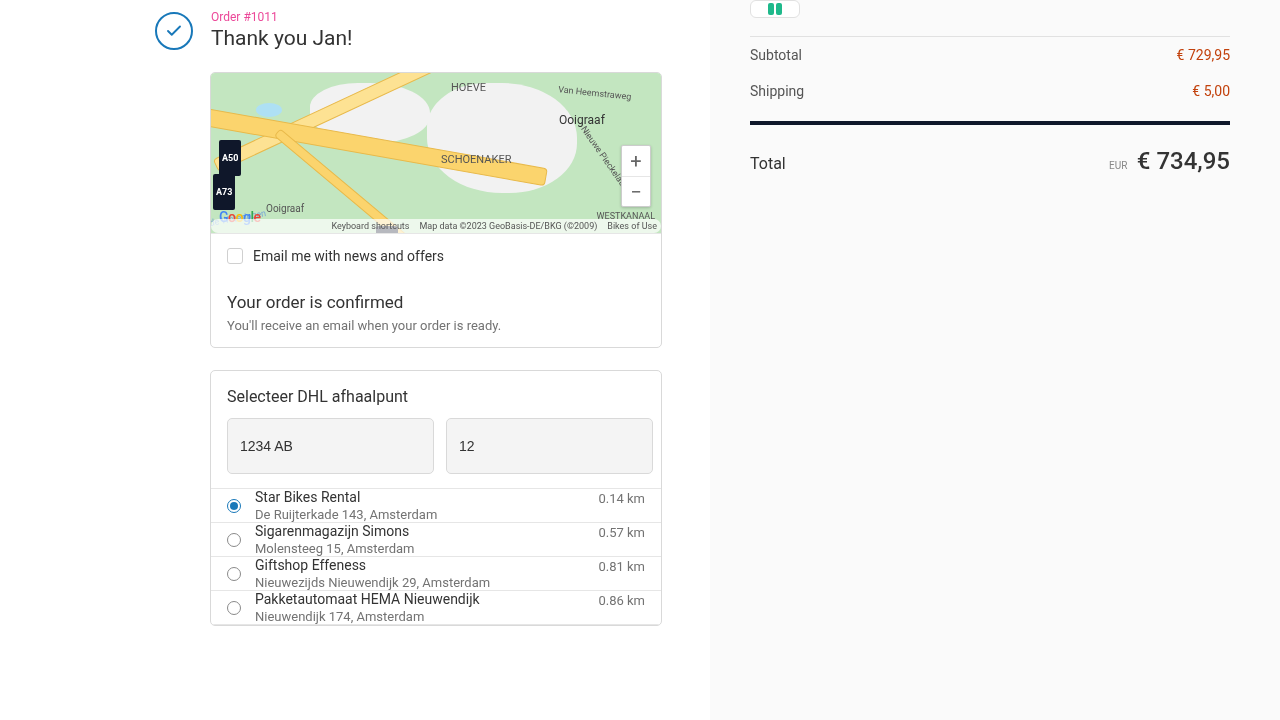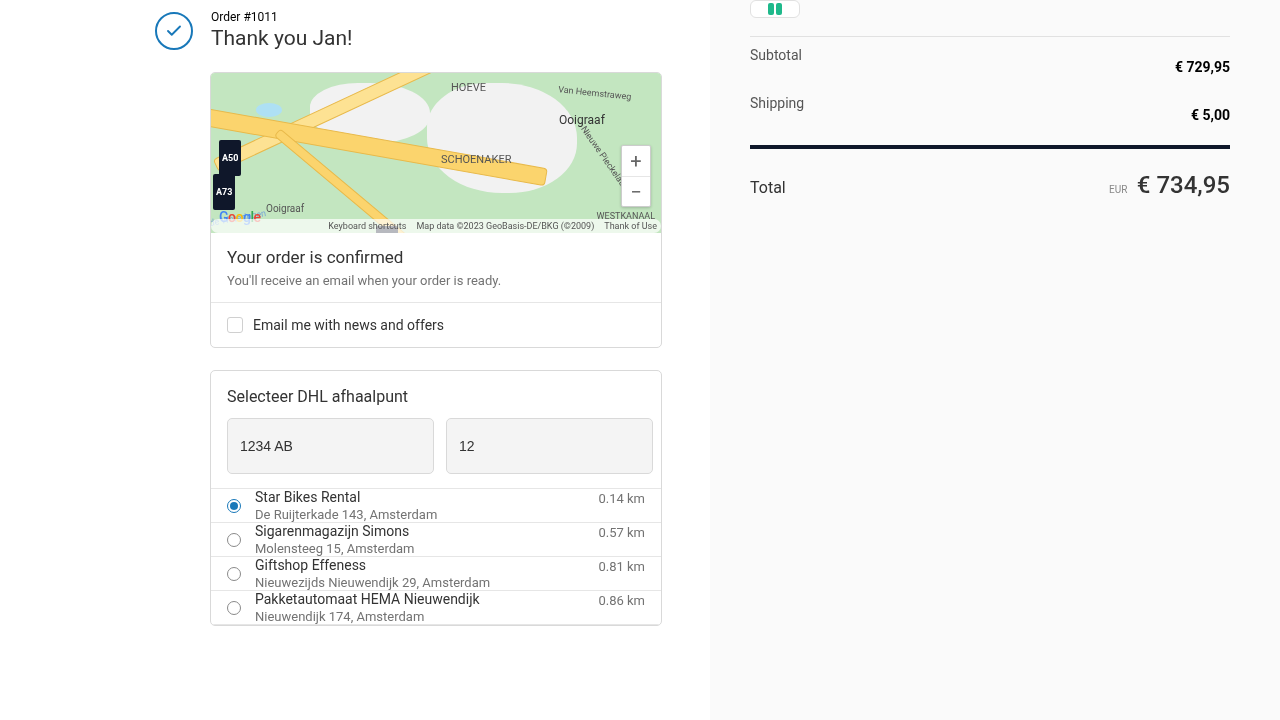--- a/index.html
+++ b/index.html
@@ -34,21 +34,21 @@
     height: 38px;
     border: 2px solid #1878b9;
     border-radius: 50%;
     display: flex;
     align-items: center;
     justify-content: center;
     flex-shrink: 0;
     margin-top: 2px;
   }
   .check-circle svg { width: 18px; height: 18px; }
-  .order-num { font-size: 12px; color: #000000; }
+  .order-num { font-size: 12px; color: #ec4899; }
   .thanks { font-size: 21px; color: #333; margin-top: 2px; }
   .content { padding-left: 210px; padding-right: 48px; }
   .card {
     border: 1px solid #d9d9d9;
     border-radius: 5px;
     margin-top: 22px;
     overflow: hidden;
     background: #fff;
   }
   .map {
@@ -92,21 +92,21 @@
   .radio.sel::after { content:""; position:absolute; inset:2px; background:#1878b9; border-radius:50%; }
   .loc-name { font-size:14px; color:#333; }
   .loc-addr { font-size:13px; color:#737373; margin-top:2px; }
   .loc-dist { margin-left:auto; font-size:13px; color:#737373; align-self:flex-start; margin-top:2px; }
   
   .thumb-row { padding-bottom:18px; border-bottom:1px solid #e1e1e1; }
   .thumb { width:50px; height:18px; border:1px solid #e1e1e1; border-radius:6px; background:#fff; display:flex; align-items:center; justify-content:center; gap:2px;}
   .th-dot{width:6px;height:12px;background:#1fb98b;border-radius:2px;}
   .sum-row { display:flex; justify-content:space-between; padding:10px 0; font-size:14px; color:#555;}
   .sum-row.border-b{border-bottom:4px solid #0f172a; padding-bottom:22px; margin-bottom:10px;}
-  .sum-amt { color:#000000; font-weight:700;margin-top:12px;}
+  .sum-amt { color:#c2410c; font-weight:400;}
   .total-row { display:flex; justify-content:space-between; align-items:baseline; padding:12px 0;}
   .total-lbl { font-size:16px; color:#333;}
   .total-amt { font-size:24px; font-weight:500; color:#333;}
   .cur { font-size:10px; color:#888; margin-right:6px;}
 </style>
 </head>
 <body>
 
 <div class="left-col">
   <div class="header-row">
@@ -142,30 +142,30 @@
         <span class="shield" style="top:56px;left:2px">A73</span>
         <span class="shield" style="top:108px;left:165px">A73</span>
         <div class="glogo"><span>G</span><span>o</span><span>o</span><span>g</span><span>l</span><span>e</span></div>
         <div class="zoom-ctrl">
           <div class="zoom-btn">+</div>
           <div class="zoom-btn">−</div>
         </div>
         <div class="map-attr">
           <span>Keyboard shortcuts</span>
           <span>Map data ©2023 GeoBasis-DE/BKG (©2009)</span>
-          <span>Thank of Use</span>
+          <span>Bikes of Use</span>
         </div>
+      </div>
+      <div class="card-section border-t chk-row">
+        <div class="chk"></div>
+        <span>Email me with news and offers</span>
       </div>
       <div class="card-section">
         <div class="confirm-title">Your order is confirmed</div>
         <div class="confirm-text">You'll receive an email when your order is ready.</div>
-      </div>
-      <div class="card-section border-t chk-row">
-        <div class="chk"></div>
-        <span>Email me with news and offers</span>
       </div>
     </div>
 
     <div class="card">
       <div class="pickup-title">Selecteer DHL afhaalpunt</div>
       <div class="inputs">
         <input class="txt" value="1234 AB" style="">
         <input class="txt" value="12" style="">
       </div>
       <div class="loc-list" id="loc-list">

